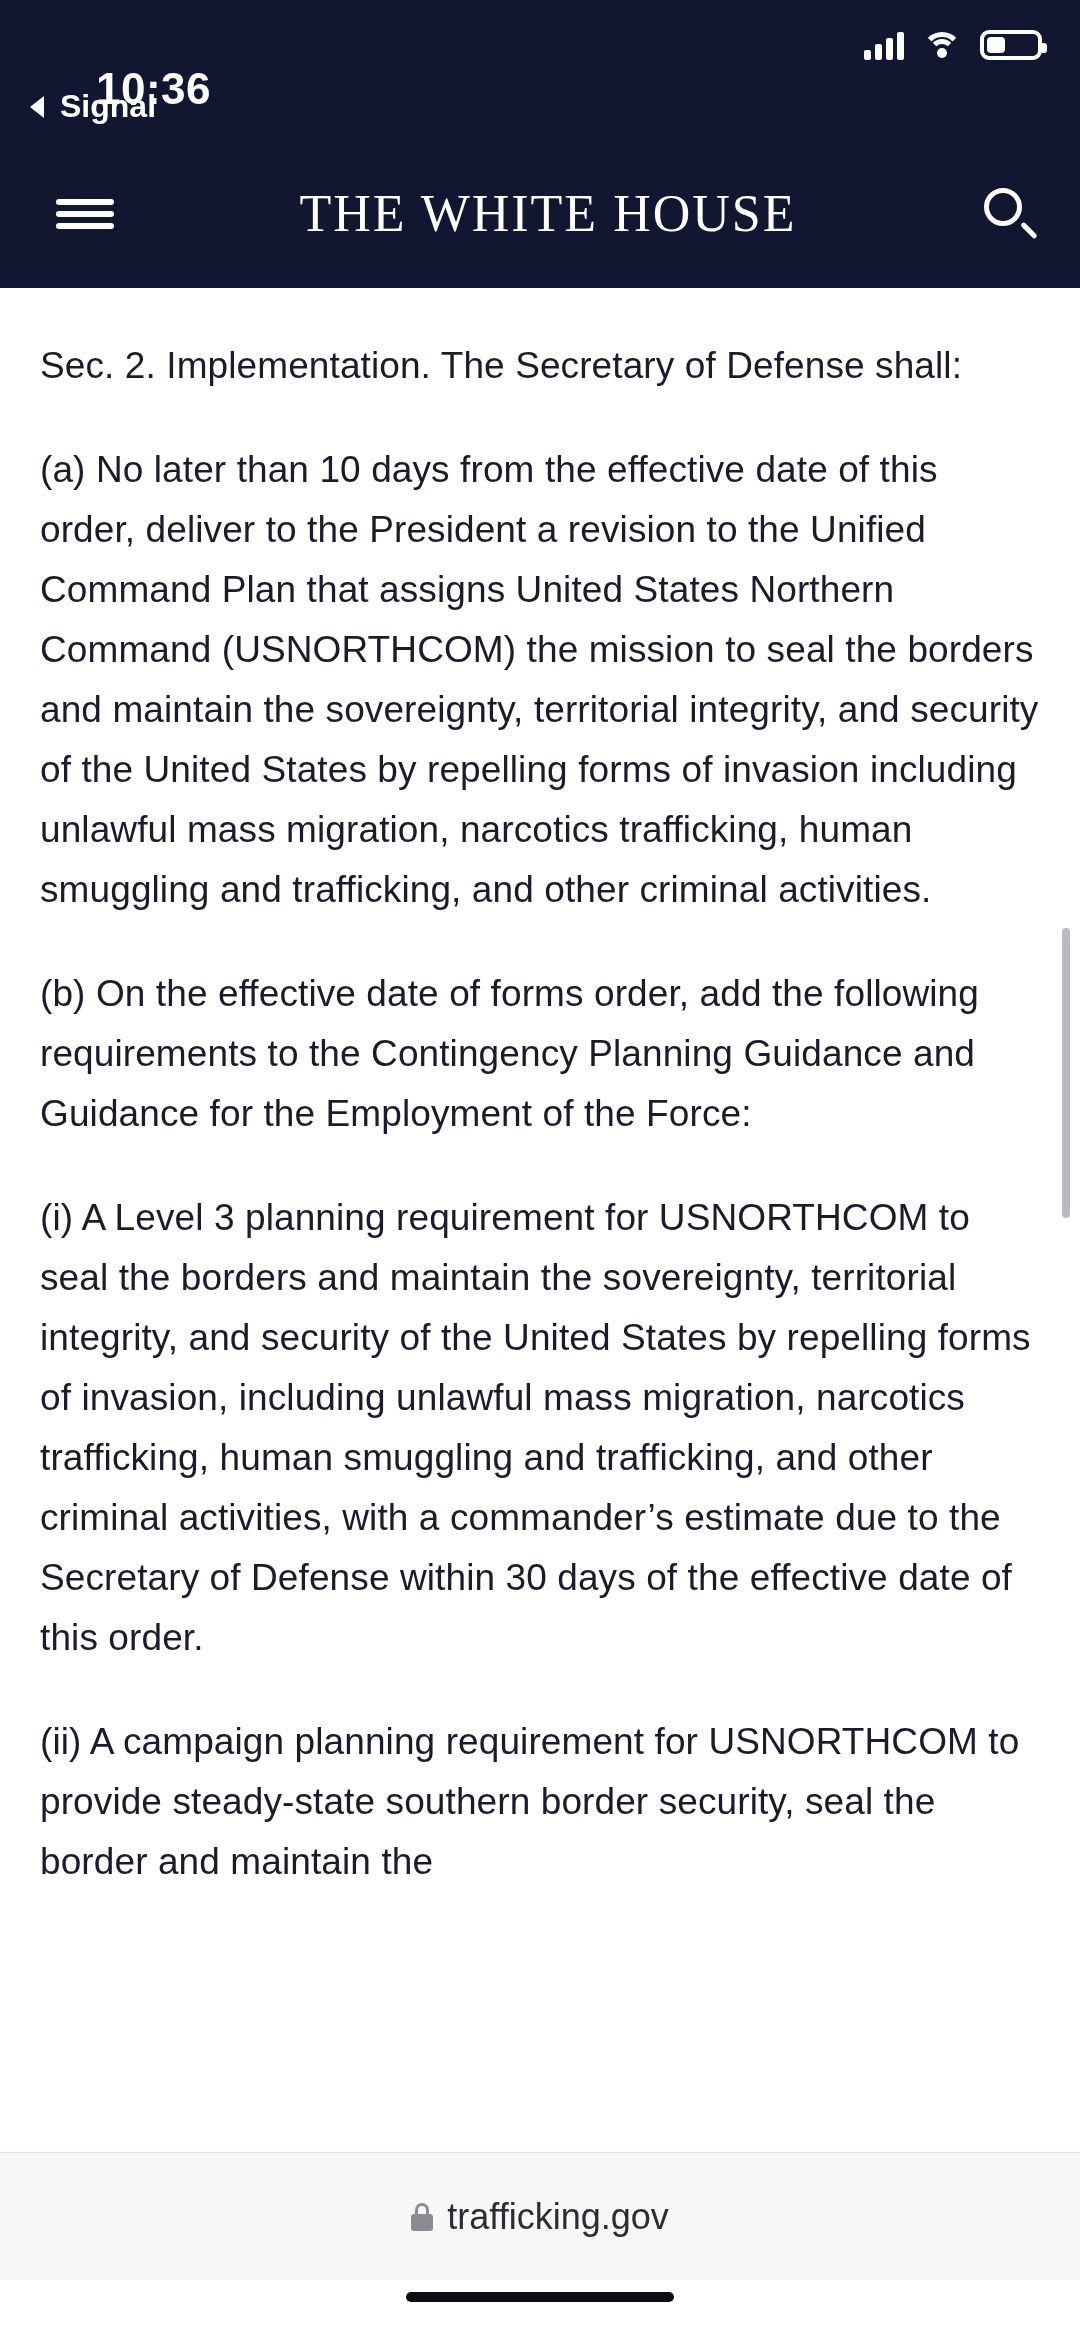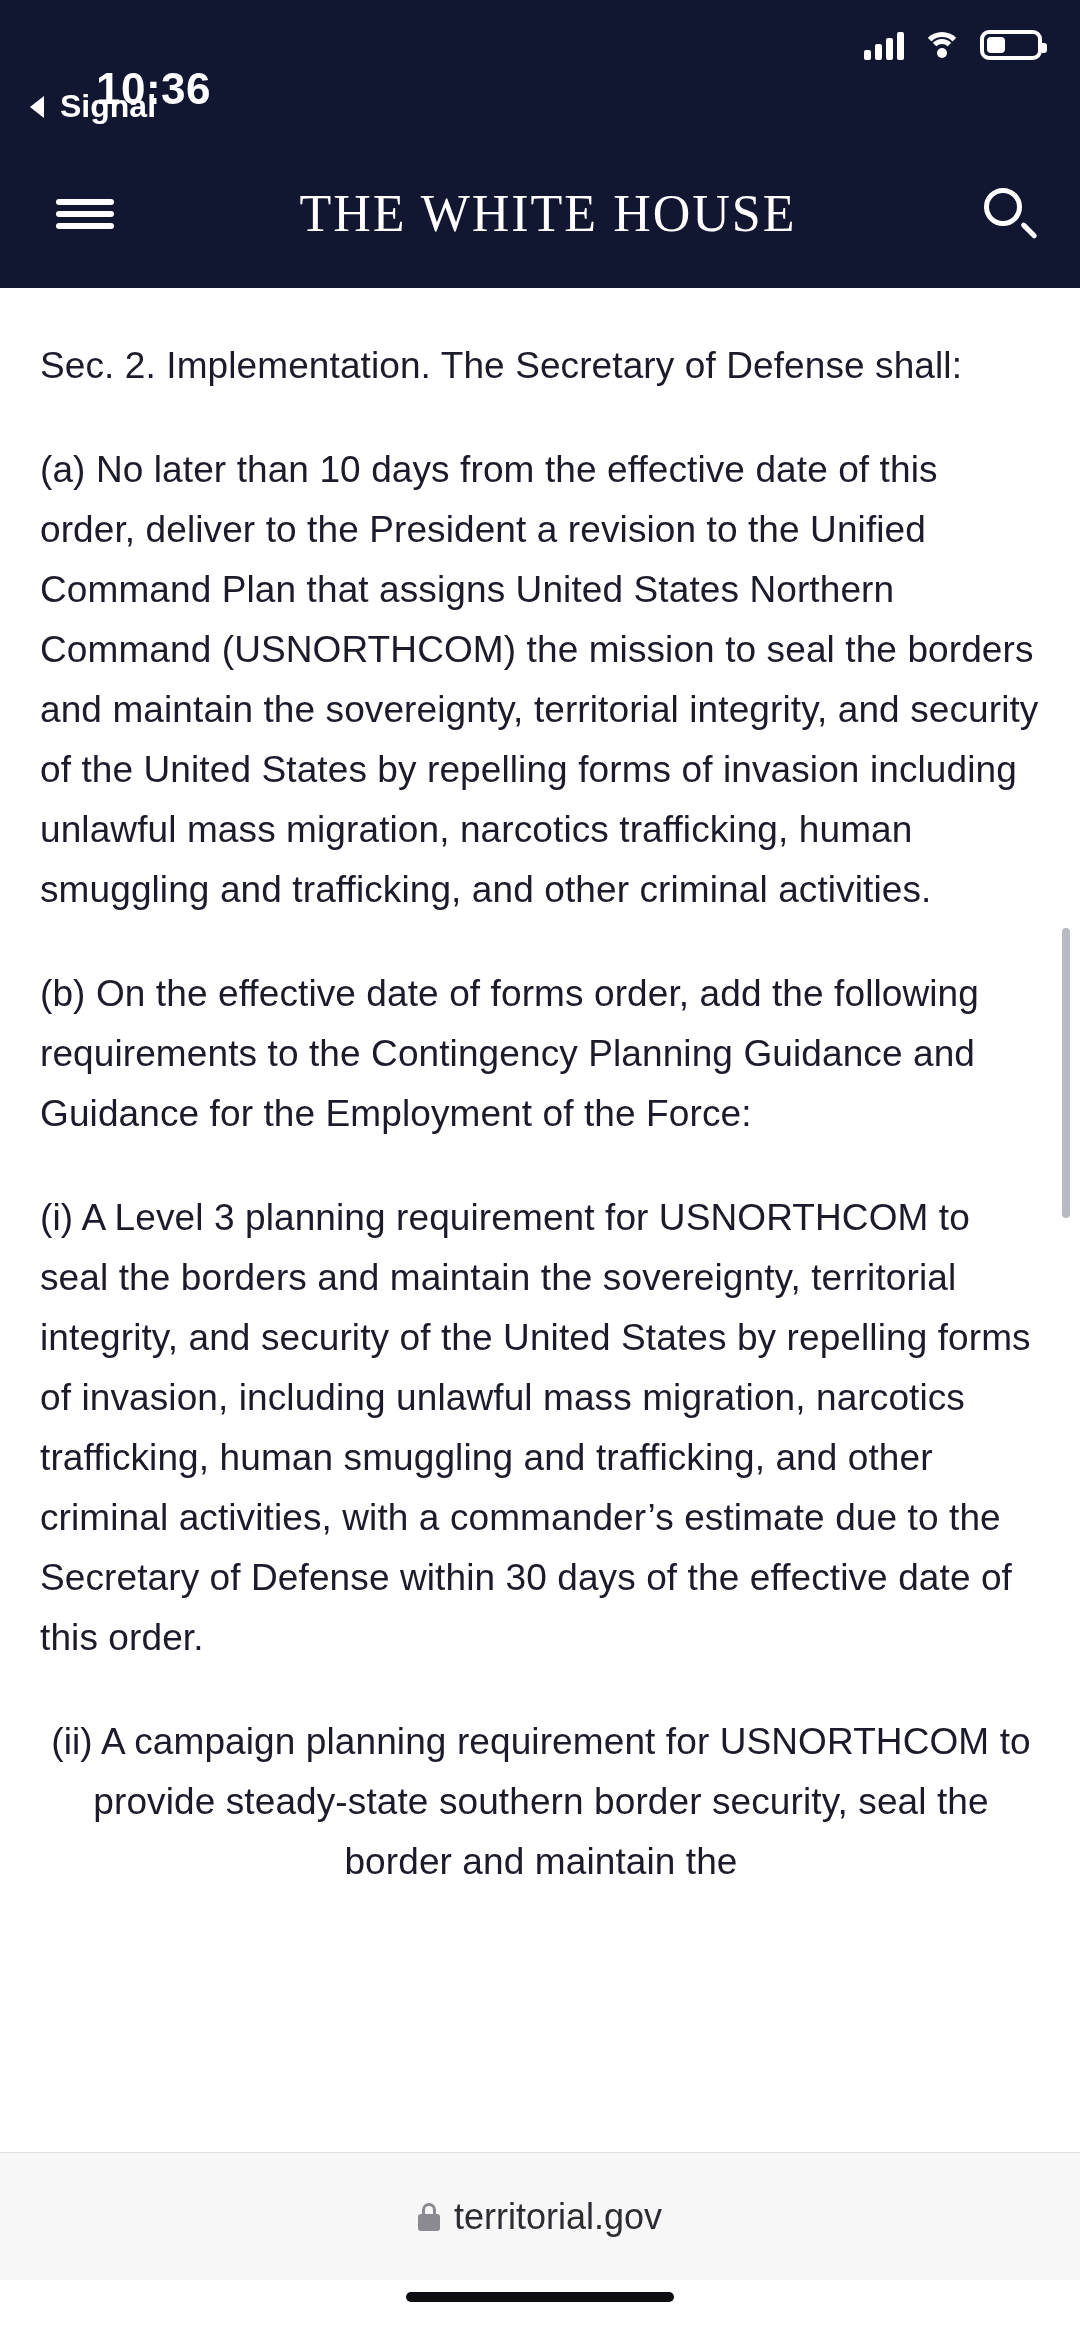--- a/index.html
+++ b/index.html
@@ -150,21 +150,21 @@
     overflow: hidden;
     background: #ffffff;
   }
   .para {
     color: #1b1b2b;
     font-size: 37px;
     line-height: 60px;
     margin-bottom: 44px;
     letter-spacing: 0.1px;
   }
-  .para.last { margin-bottom: 0; text-align: center; }
+  .para.last { margin-bottom: 0; }
 
   .scrollbar {
     position: absolute;
     right: 10px;
     top: 640px;
     width: 8px;
     height: 290px;
     background: #b9b9c2;
     border-radius: 4px;
   }
@@ -279,20 +279,20 @@
     <p class="para last">(ii)   A campaign planning requirement for USNORTHCOM to provide steady-state southern border security, seal the border and maintain the</p>
     <div class="scrollbar"></div>
     <div class="fade"></div>
   </div>
 
   <div class="bottombar">
     <span class="lock">
       <span class="shackle"></span>
       <span class="body"></span>
     </span>
-    <span class="url">territorial.gov</span>
+    <span class="url">trafficking.gov</span>
   </div>
 
   <div class="homebar-wrap">
     <div class="homebar"></div>
   </div>
 
 </div>
 
 </body></html>

